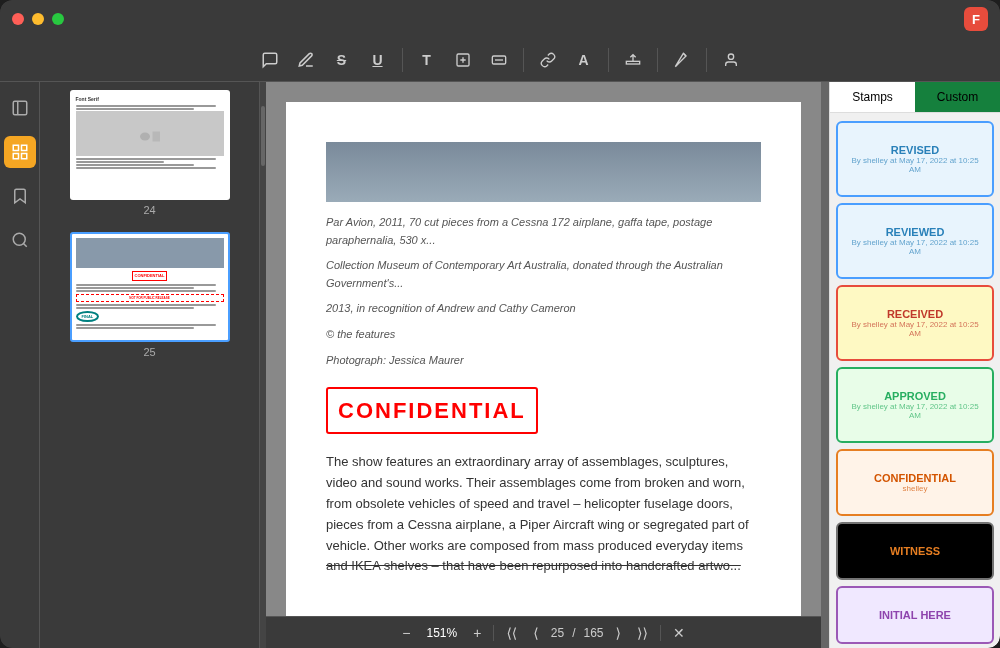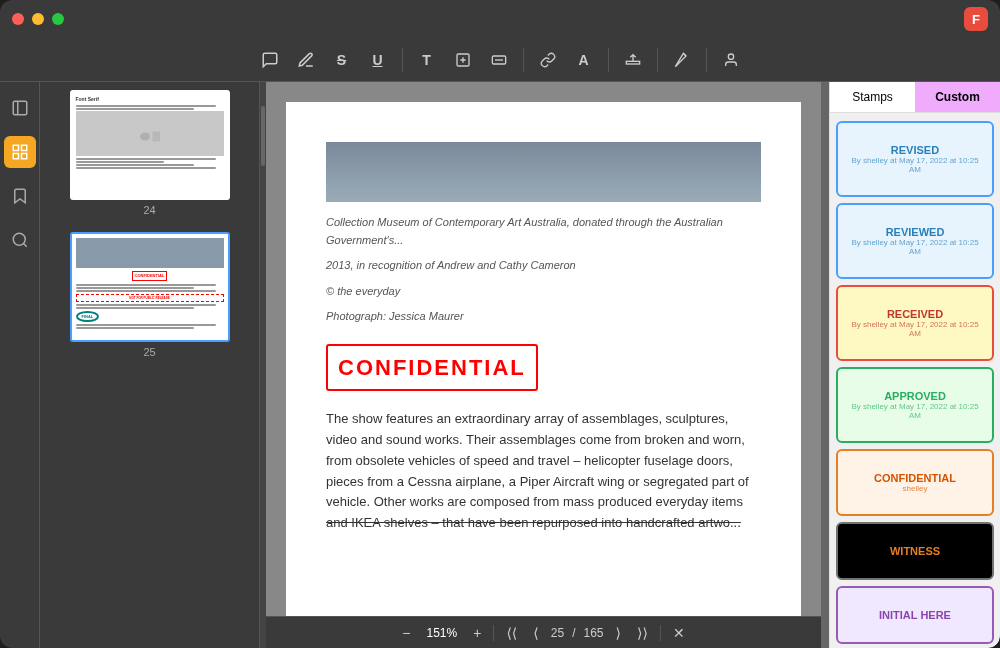--- a/index.html
+++ b/index.html
@@ -274,23 +274,22 @@
     .stamps-tabs {
       display: flex;
       border-bottom: 1px solid #ddd;
     }
     .stamps-tab {
       flex: 1;
       padding: 8px 4px;
       text-align: center;
       font-size: 12px;
       cursor: pointer;
-      background: #f0abfc;
+      background: #15803d;
       border: none;
-      font-weight: bold;
     }
     .stamps-tab.active {
       background: white;
       font-weight: 500;
     }
     .stamp-items {
       display: flex;
       flex-direction: column;
       gap: 6px;
       padding: 8px 6px;
@@ -534,23 +533,24 @@
     </div>
 
     <div class="scroll-divider">
       <div class="scroll-thumb"></div>
     </div>
 
     <div class="document-area">
       <div class="doc-page">
         <div class="page-content">
           <div class="page-top-img"></div>
+          <p class="page-caption">Par Avion, 2011, 70 cut pieces from a Cessna 172 airplane, gaffa tape, postage paraphernalia, 530 x...</p>
           <p class="page-caption">Collection Museum of Contemporary Art Australia, donated through the Australian Government's...</p>
           <p class="page-caption">2013, in recognition of Andrew and Cathy Cameron</p>
-          <p class="page-caption">© the everyday</p>
+          <p class="page-caption">© the features</p>
           <p class="page-caption">Photograph: Jessica Maurer</p>
 
           <div style="margin: 10px 0;">
             <span class="confidential-stamp">CONFIDENTIAL</span>
           </div>
 
           <p class="page-text">The show features an extraordinary array of assemblages, sculptures, video and sound works. Their assemblages come from broken and worn, from obsolete vehicles of speed and travel – helicopter fuselage doors, pieces from a Cessna airplane, a Piper Aircraft wing or segregated part of vehicle. Other works are composed from mass produced everyday items <span class="strikethrough">and IKEA shelves – that have been repurposed into handcrafted artwo...</span></p>
 
         </div>
       </div>

